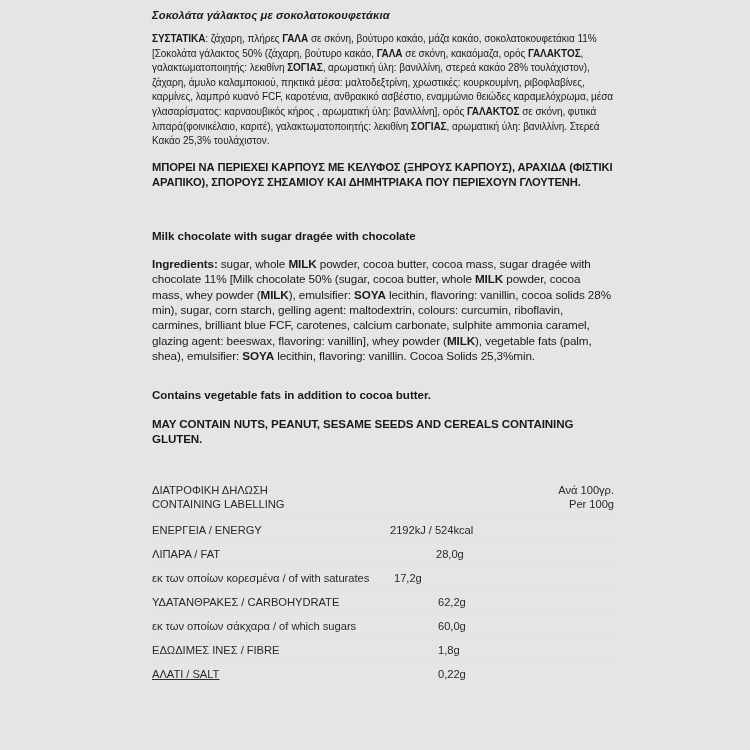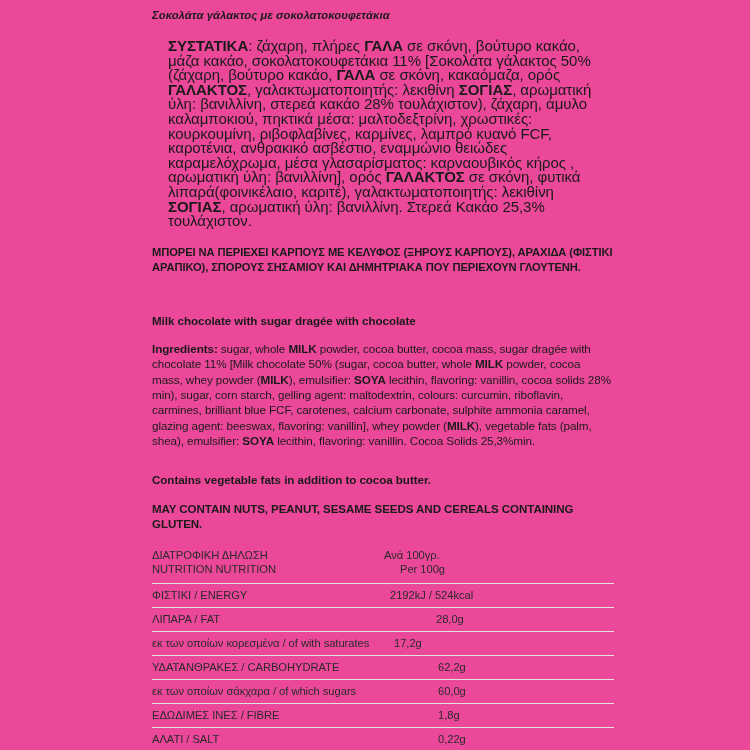--- a/index.html
+++ b/index.html
@@ -12,42 +12,42 @@
     height: 750px;
     overflow: hidden;
     font-family: "Liberation Sans", sans-serif;
     color: #1a1a1a;
     -webkit-font-smoothing: antialiased;
   }
   #page {
     position: relative;
     width: 750px;
     height: 750px;
-    background: #ec4899;
+    background: #e5e5e5;
   }
   .content {
     position: absolute;
     left: 152px;
     top: 8px;
     width: 462px;
   }
 
   
   .gr-title {
     font-style: italic;
     font-weight: bold;
     font-size: 11.2px;
     line-height: 15px;
     letter-spacing: 0.1px;
     margin: 0 0 9px 0;
   }
   .gr-body {
-    font-size: 15px;
+    font-size: 10px;
     line-height: 14.6px;
-    margin: 16px;
+    margin: 0;
     text-align: left;
     letter-spacing: -0.05px;
   }
   .gr-body b { font-weight: bold; }
 
   .gr-note {
     font-size: 11.4px;
     line-height: 14.6px;
     font-weight: bold;
     margin: 11px 0 0 0;
@@ -81,48 +81,49 @@
     font-size: 11.6px;
     font-weight: bold;
     line-height: 15px;
     margin: 23px 0 0 0;
     letter-spacing: -0.05px;
   }
   .en-allergen {
     font-size: 11.6px;
     font-weight: bold;
     line-height: 15px;
-    margin: 14px 0 12px 0;
+    margin: 14px 0 0 0;
     letter-spacing: -0.1px;
   }
 
   
   .nutri {
+    margin-top: 32px;
     width: 462px;
     border-collapse: collapse;
     font-size: 11.2px;
     color: #2a2a2a;
     letter-spacing: -0.05px;
   }
   .nutri td {
     padding: 0;
     vertical-align: top;
     border-bottom: 1px solid #e2e2e2;
   }
-  .nutri tr.no-rule td { border-bottom: none; }
+  .nutri tr.no-rule td { border-bottom: none; text-decoration: underline; }
   .nutri td.lbl {
     width: 232px;
     padding: 5px 0 6px 0;
   }
   .nutri td.val {
     padding: 5px 0 6px 0;
     white-space: nowrap;
   }
   .nutri .head-lbl { line-height: 14.6px; padding: 2px 0 5px 0; }
-  .nutri .head-val { line-height: 14.6px; padding: 2px 0 5px 0; }
+  .nutri .head-val { line-height: 14.6px; padding: 2px 0 5px 0; text-align: right; }
   .head-val .l1 { display: block; }
   .head-val .l2 { display: block; padding-left: 16px; }
   .val-e  { display: inline-block; padding-left: 6px; }
   .val-f  { display: inline-block; padding-left: 52px; }
   .val-s  { display: inline-block; padding-left: 10px; }
   .val-c  { display: inline-block; padding-left: 54px; }
   .val-su { display: inline-block; padding-left: 54px; }
   .val-fi { display: inline-block; padding-left: 54px; }
   .val-p  { display: inline-block; padding-left: 54px; }
   .val-sa { display: inline-block; padding-left: 54px; }
@@ -150,29 +151,29 @@
       <p class="en-note">Contains vegetable fats in addition to cocoa butter.</p>
 
       <p class="en-allergen">MAY CONTAIN NUTS, PEANUT, SESAME SEEDS AND CEREALS CONTAINING GLUTEN.</p>
     </div>
 
     <table class="nutri">
       <tbody id="nutri-body">
         <tr>
           <td class="lbl head-lbl">
             <span class="l1">ΔΙΑΤΡΟΦΙΚΗ ΔΗΛΩΣΗ</span><br>
-            <span class="l2n">NUTRITION NUTRITION</span>
+            <span class="l2n">CONTAINING LABELLING</span>
           </td>
           <td class="val head-val">
             <span class="l1">Ανά 100γρ.</span>
             <span class="l2">Per 100g</span>
           </td>
         </tr>
       <tr>
-            <td class="lbl">ΦΙΣΤΙΚΙ / ENERGY</td>
+            <td class="lbl">ΕΝΕΡΓΕΙΑ / ENERGY</td>
             <td class="val"><span class="val-e">2192kJ / 524kcal</span></td>
           </tr>
           <tr>
             <td class="lbl">ΛΙΠΑΡΑ / FAT</td>
             <td class="val"><span class="val-f">28,0g</span></td>
           </tr>
           <tr>
             <td class="lbl">εκ των οποίων κορεσμένα / of with saturates</td>
             <td class="val"><span class="val-s">17,2g</span></td>
           </tr>

